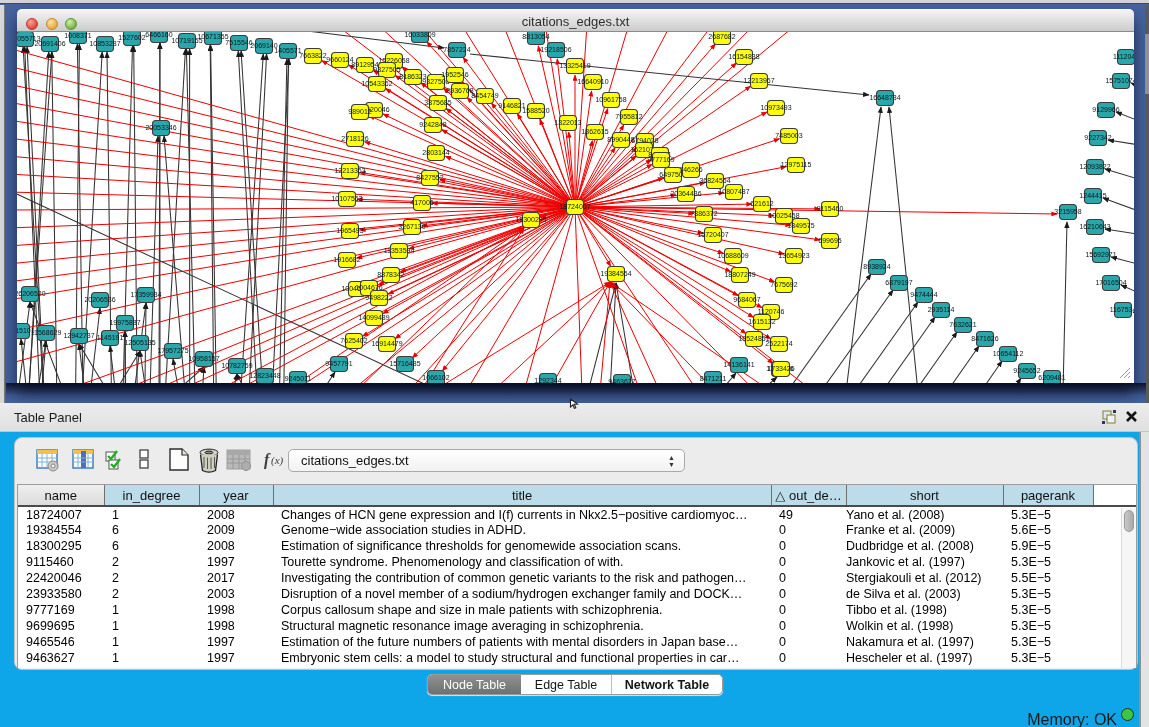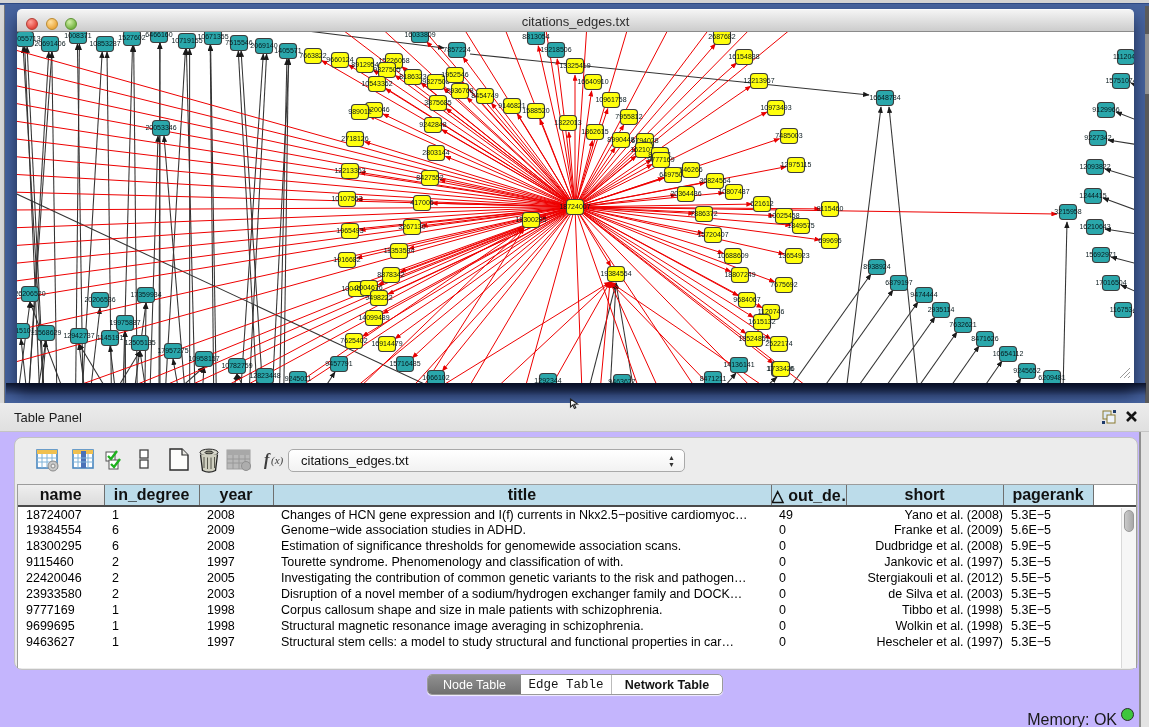--- a/index.html
+++ b/index.html
@@ -16,53 +16,53 @@
   border-top:1px solid #fdfdfd; border-bottom:1px solid #8b8b8b; }
 #titlebar span { position:absolute; width:100%; text-align:center; top:4px;
   font-size:13px; color:#2e2e2e; }
 .tl { position:absolute; top:8px; width:12px; height:12px; border-radius:50%; }
 #tl1 { left:9px; background:radial-gradient(circle at 35% 30%, #ffa39a, #e2463c 70%); border:1px solid #b43b32;}
 #tl2 { left:29px; background:radial-gradient(circle at 35% 30%, #ffe2a0, #eca93f 70%); border:1px solid #bc8a2f;}
 #tl3 { left:48px; background:radial-gradient(circle at 35% 30%, #d2f0a8, #77b544 70%); border:1px solid #5e9334;}
 #canvas { position:absolute; left:0; top:23px; width:1117px; height:351px; background:#fff; overflow:hidden; }
 #net { position:absolute; left:0; top:0; }
 #cursor { position:absolute; left:569px; top:395px; z-index:5;}
-#panel { position:absolute; left:0; top:403px; width:1149px; height:324px; background:#c4b5fd; }
+#panel { position:absolute; left:0; top:403px; width:1149px; height:324px; background:#0ea5e9; }
 #phead { position:absolute; left:0; top:0; width:100%; height:29px; background:linear-gradient(#ececec,#e0e0e0); border-bottom:1px solid #c4c4c4;}
 #phead .lbl { position:absolute; left:14px; top:7px; font-size:13px; color:#1c1c1c; }
 #floatico { position:absolute; right:33px; top:7px; }
 #closeico { position:absolute; right:11px; top:7px; }
 #inset { position:absolute; left:14px; top:34px; width:1124px; height:233px;
   border:1px solid #c2c2c2; border-radius:8px; background:#ececec; }
 #toolbar { position:absolute; left:0px; top:8px; height:30px; width:100%; }
 .tico { position:absolute; top:2px; }
 #combo { position:absolute; left:273px; top:3px; width:397px; height:23px; background:linear-gradient(#ffffff,#f2f2f2);
   border:1px solid #a9a9a9; border-radius:5px; font-size:13px; color:#111; padding:3px 0 0 12px; }
 #combo .ud { position:absolute; right:9px; top:4px; font-size:7px; line-height:7px; color:#333;}
 #tblwrap { position:absolute; left:2px; top:46px; width:1120px; height:184px; background:#fff; border:1px solid #9c9c9c; border-bottom:none; }
 table { border-collapse:collapse; table-layout:fixed; width:1118px; font-size:12.5px; }
 th { height:21px; background:#bcdcea; border-right:1px solid #6f6f6f; border-bottom:2px solid #4a4a4a;
-  font-weight:bold; font-size:16px; color:#111; text-align:center; overflow:hidden; white-space:nowrap;}
+  font-weight:normal; font-size:13px; color:#111; text-align:center; overflow:hidden; white-space:nowrap;}
 th.g { background:linear-gradient(#efefef,#dcdcdc); }
 td { height:16px; padding:0 0 0 8px; color:#000; overflow:hidden; white-space:nowrap; }
-td.c5 { text-align:right; padding:0; }
+td.c5 { text-align:left; padding:0; }
 col.w0 { width:86px; } col.w1 { width:95px; } col.w2 { width:74px; }
 col.w3 { width:498px; } col.w4 { width:75px; } col.w5 { width:157px; }
 col.w6 { width:90px; } col.w7 { width:43px; }
 #vsb { position:absolute; right:0px; top:23px; width:15px; height:160px; background:#f6f6f6; border-left:1px solid #d9d9d9;}
 #vsb i { position:absolute; left:2px; top:2px; width:10px; height:22px; border-radius:6px; background:linear-gradient(90deg,#c9c9c9,#a8a8a8); border:1px solid #999;}
 #tabs { position:absolute; left:427px; top:271px; height:21px; display:flex;
   border:1px solid #9a9a9a; border-radius:5px; overflow:hidden; background:#fff; font-size:12.5px;
   box-shadow:0 1px 1px rgba(255,255,255,.8);}
 #tabs div { padding:3px 0 18px 0; color:#151515; text-align:center; }
 #tabs div:nth-child(1) { width:93px; }
 #tabs div:nth-child(2) { width:91px; }
 #tabs div:nth-child(3) { width:110px;font-weight:bold; }
 #tabs div.sel { background:linear-gradient(#909090,#6d6d6d); color:#fff; }
-#tabs div.mid { border-right:1px solid #bbb;font-family:Liberation Mono, monospace; }
+#tabs div.mid { border-right:1px solid #bbb; }
 #status { position:absolute; left:0; top:300px; width:100%; height:24px; }
 #status span { position:absolute; right:32px; top:8px; font-size:16px; color:#1a1a1a; }
 #memdot { position:absolute; right:15px; top:5px; width:13px; height:13px; border-radius:50%;
   background:#3ec63e; border:1.5px solid #2b2b2b; }
 #pborder { position:absolute; right:8px; top:0; width:2px; height:324px; background:#8f8f8f; }
 #pright { position:absolute; right:0; top:0; width:8px; height:324px; background:#e3e3e3; }
 </style></head>
 <body>
 <div id="desk"></div>
 <div style="position:absolute;left:0;top:0;width:1149px;height:3px;background:#d4d4d4"></div>
@@ -706,21 +706,21 @@
               <td class="c1">2</td>
               <td class="c2">1997</td>
               <td class="c3">Tourette syndrome. Phenomenology and classification of with.</td>
               <td class="c4">0</td>
               <td class="c5">Jankovic et al. (1997)</td>
               <td class="c6">5.3E−5</td>
             </tr>
 <tr>
               <td class="c0">22420046</td>
               <td class="c1">2</td>
-              <td class="c2">2005</td>
+              <td class="c2">2017</td>
               <td class="c3">Investigating the contribution of common genetic variants to the risk and pathogen…</td>
               <td class="c4">0</td>
               <td class="c5">Stergiakouli et al. (2012)</td>
               <td class="c6">5.5E−5</td>
             </tr>
 <tr>
               <td class="c0">23933580</td>
               <td class="c1">2</td>
               <td class="c2">2003</td>
               <td class="c3">Disruption of a novel member of a sodium/hydrogen exchanger family and DOCK…</td>
@@ -740,24 +740,33 @@
 <tr>
               <td class="c0">9699695</td>
               <td class="c1">1</td>
               <td class="c2">1998</td>
               <td class="c3">Structural magnetic resonance image averaging in schizophrenia.</td>
               <td class="c4">0</td>
               <td class="c5">Wolkin et al. (1998)</td>
               <td class="c6">5.3E−5</td>
             </tr>
 <tr>
+              <td class="c0">9465546</td>
+              <td class="c1">1</td>
+              <td class="c2">1997</td>
+              <td class="c3">Estimation of the future numbers of patients with mental disorders in Japan base…</td>
+              <td class="c4">0</td>
+              <td class="c5">Nakamura et al. (1997)</td>
+              <td class="c6">5.3E−5</td>
+            </tr>
+<tr>
               <td class="c0">9463627</td>
               <td class="c1">1</td>
               <td class="c2">1997</td>
-              <td class="c3">Structural stem cells: a model to study structural and functional properties in car…</td>
+              <td class="c3">Embryonic stem cells: a model to study structural and functional properties in car…</td>
               <td class="c4">0</td>
               <td class="c5">Hescheler et al. (1997)</td>
               <td class="c6">5.3E−5</td>
             </tr>
       </tbody>
         </table>
       <div id="vsb">
           <i></i>
         </div>
     </div>

